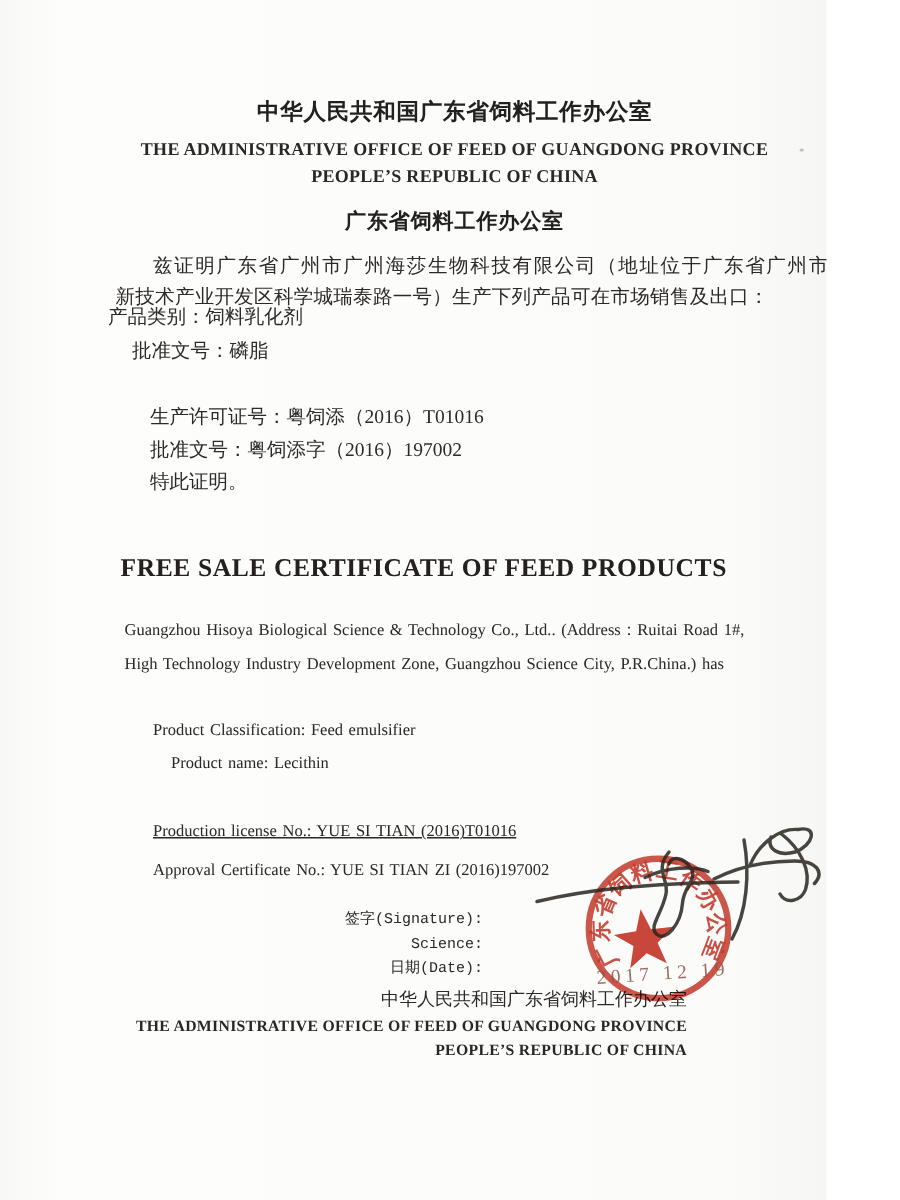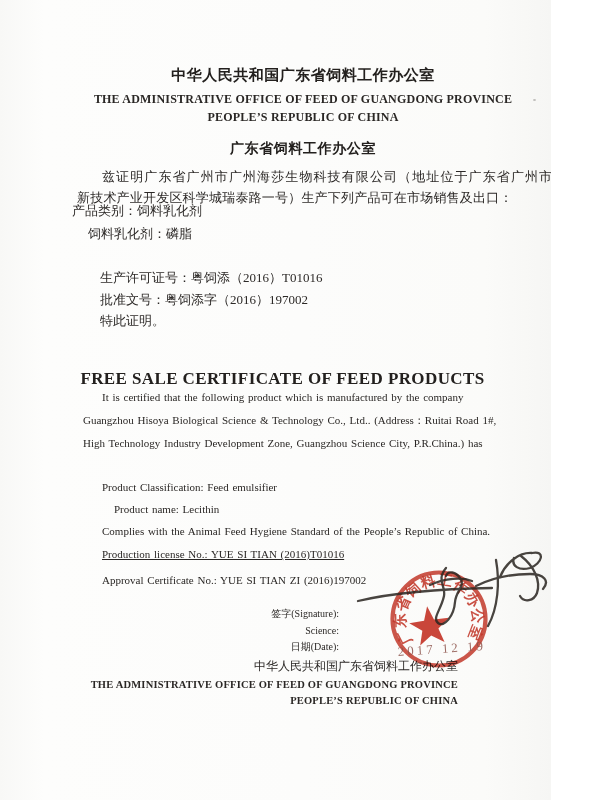--- a/index.html
+++ b/index.html
@@ -33,21 +33,21 @@
   .en-p1{left:102px;top:391px;}
   .en-p2{left:83px;top:414px;}
   .en-p3{left:83px;top:437px;}
   .en-p4{left:83px;top:459px;}
   .en-i1{left:102px;top:481px;}
   .en-i2{left:102px;top:503px;margin-left:12px;}
   .en-i3{left:102px;top:525px;}
   .en-i4{left:102px;top:548px;text-decoration:underline;}
   .en-i5{left:102px;top:574px;}
   
-  .sig{font-size:10px;right:212px;width:200px;}
+  .sig{font-size:10px;right:229px;width:200px;font-family:Liberation Mono, monospace;}
   .sig-1{top:608px;}
   .sig-2{top:625px;}
   .sig-3{top:641px;}
   .ft-cn{right:93px;top:659px;width:300px;font-size:12px;color:#2c2927;}
   .ft-en1{right:93px;top:678px;width:420px;font-size:10.5px;font-weight:bold;letter-spacing:.2px;}
   .ft-en2{right:93px;top:694px;width:420px;font-size:10.5px;font-weight:bold;letter-spacing:.2px;}
   
   .stamp-layer{position:absolute;left:0;top:0;mix-blend-mode:multiply;pointer-events:none;}
   
   .artifact-dash{position:absolute;left:552px;top:262px;width:9px;height:2px;background:rgba(70,65,60,.4);transform:rotate(-8deg);}
@@ -59,32 +59,30 @@
 <div class="page">
 
   <div class="ln center hdr-cn">中华人民共和国广东省饲料工作办公室</div>
   <div class="ln center hdr-en1">THE ADMINISTRATIVE OFFICE OF FEED OF GUANGDONG PROVINCE</div>
   <div class="ln center hdr-en2">PEOPLE’S REPUBLIC OF CHINA</div>
   <div class="ln center doc-title">广东省饲料工作办公室</div>
 
   <div class="ln cn cn-p1">兹证明广东省广州市广州海莎生物科技有限公司（地址位于广东省广州市高</div>
   <div class="ln cn cn-p2">新技术产业开发区科学城瑞泰路一号）生产下列产品可在市场销售及出口：</div>
   <div class="ln cn cn-i1">产品类别：饲料乳化剂</div>
-  <div class="ln cn cn-i2">饲料乳化剂：磷脂</div>
+  <div class="ln cn cn-i2">批准文号：磷脂</div>
   <div class="ln cn cn-i4">生产许可证号：粤饲添（2016）T01016</div>
   <div class="ln cn cn-i5">批准文号：粤饲添字（2016）197002</div>
   <div class="ln cn cn-i6">特此证明。</div>
 
   <div class="ln center en-head">FREE SALE CERTIFICATE OF FEED PRODUCTS</div>
-  <div class="ln en en-p1">It is certified that the following product which is manufactured by the company</div>
   <div class="ln en en-p2">Guangzhou Hisoya Biological Science &amp; Technology Co., Ltd.. (Address：Ruitai Road 1#,</div>
   <div class="ln en en-p3">High Technology Industry Development Zone, Guangzhou Science City, P.R.China.) has</div>
   <div class="ln en en-i1">Product Classification: Feed emulsifier</div>
   <div class="ln en en-i2">Product name: Lecithin</div>
-  <div class="ln en en-i3">Complies with the Animal Feed Hygiene Standard of the People’s Republic of China.</div>
   <div class="ln en en-i4">Production license No.: YUE SI TIAN (2016)T01016</div>
   <div class="ln en en-i5">Approval Certificate No.: YUE SI TIAN ZI (2016)197002</div>
 
   <div class="ln right sig sig-1">签字(Signature):</div>
   <div class="ln right sig sig-2">Science:</div>
   <div class="ln right sig sig-3">日期(Date):</div>
   <div class="ln right ft-cn">中华人民共和国广东省饲料工作办公室</div>
   <div class="ln right ft-en1">THE ADMINISTRATIVE OFFICE OF FEED OF GUANGDONG PROVINCE</div>
   <div class="ln right ft-en2">PEOPLE’S REPUBLIC OF CHINA</div>
 

